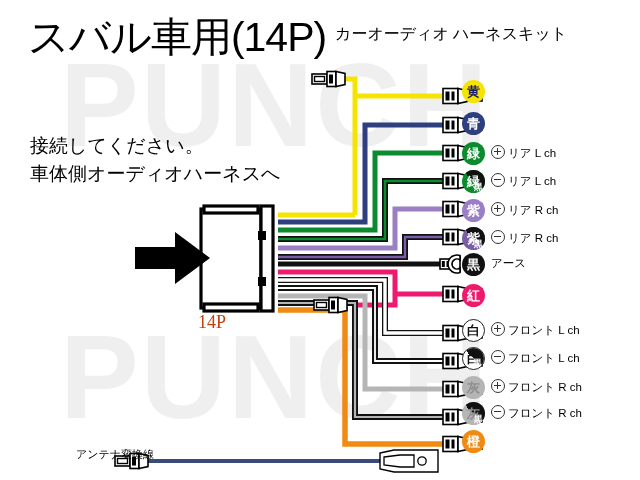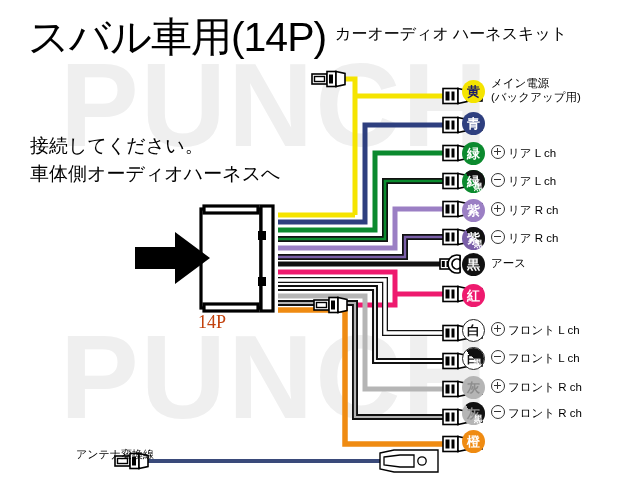--- a/index.html
+++ b/index.html
@@ -259,21 +259,20 @@
     <g>
         <use href="#antPlug" x="380" y="461"></use>
       </g>
   </svg>
 
   <div class="legend">
       <div class="lrow" style="top: 79px;">
         <div class="badge" style="background: rgb(245, 228, 0);">
           <span class="gly" style="color: rgb(26, 26, 106);">黄</span>
         </div>
-        <div class="ltext"><span><span>メイン電源</span></span><span class="l2">(バックアップ用)</span></div>
       </div>
       <div class="lrow" style="top: 111px;">
         <div class="badge" style="background: rgb(46, 63, 127);">
           <span class="gly" style="color: rgb(255, 255, 255);">青</span>
         </div>
       </div>
       <div class="lrow" style="top: 141px;">
         <div class="badge" style="background: rgb(11, 138, 46);">
           <span class="gly" style="color: rgb(255, 255, 255);">緑</span>
         </div>

